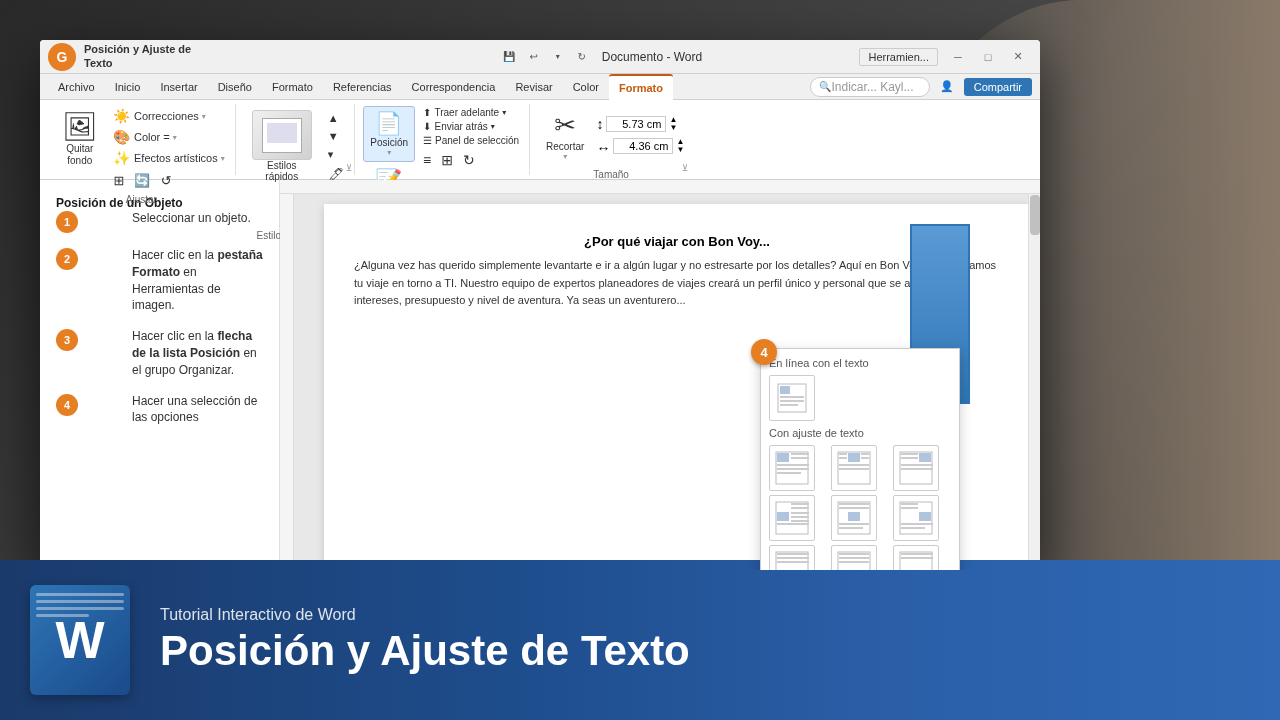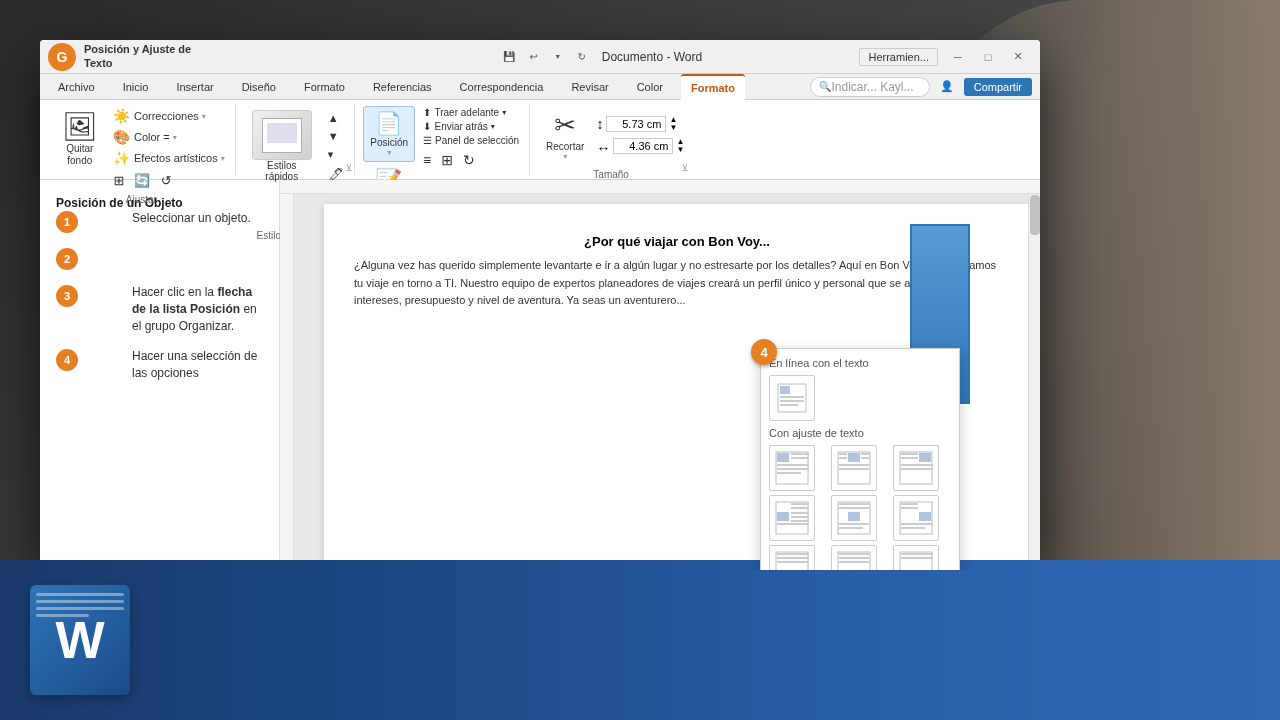--- a/index.html
+++ b/index.html
@@ -51,21 +51,21 @@
     .window-controls { display: flex; gap: 2px; margin-left: auto; }
     .win-btn { width: 28px; height: 22px; display: flex; align-items: center; justify-content: center; cursor: pointer; font-size: 11px; color: #666; border-radius: 2px; }
     .herramientas-btn {
       background: #f0f0f0; border: 1px solid #ccc; padding: 2px 8px; font-size: 11px;
       color: #333; cursor: pointer; border-radius: 2px; margin-right: 6px;
     }
 
     
     .ribbon-tabs {
       display: flex; align-items: center; background: #f0f0f0; border-bottom: 1px solid #d0d0d0;
-      height: 26px; padding: 0 8px; gap: 8px;
+      height: 26px; padding: 0 8px;
     }
     .ribbon-tab {
       padding: 4px 10px; font-size: 11px; color: #333; cursor: pointer; border-radius: 3px 3px 0 0;
       height: 26px; display: flex; align-items: center;
     }
     .ribbon-tab.active { background: white; color: #c55a11; font-weight: 600; border-top: 2px solid #c55a11; }
     .ribbon-tab-right { margin-left: auto; display: flex; gap: 4px; align-items: center; }
     .search-box { display: flex; align-items: center; background: white; border: 1px solid #ccc; border-radius: 12px; padding: 2px 8px; font-size: 11px; color: #999; width: 120px; }
     .user-btn { font-size: 11px; color: #333; cursor: pointer; padding: 2px 6px; }
     .share-btn { background: #2e75b6; color: white; border: none; padding: 3px 10px; border-radius: 3px; font-size: 11px; cursor: pointer; }
@@ -369,20 +369,21 @@
 
     <div class="left-panel">
       <div class="left-panel-title">Posición de un Objeto</div>
 
       <div class="step-item">
         <div class="step-num">1</div>
         <div class="step-text">Seleccionar un objeto.</div>
       </div>
       <div class="step-item">
         <div class="step-num">2</div>
+        <div class="step-text">Hacer clic en la <strong>pestaña Formato</strong> en Herramientas de imagen.</div>
       </div>
       <div class="step-item">
         <div class="step-num">3</div>
         <div class="step-text">Hacer clic en la <strong>flecha de la lista Posición</strong> en el grupo Organizar.</div>
       </div>
       <div class="step-item">
         <div class="step-num">4</div>
         <div class="step-text">Hacer una selección de las opciones</div>
       </div>
     </div>
@@ -534,13 +535,17 @@
     <div class="word-logo-bg">
       <div class="word-logo-lines">
         <div class="word-logo-line"></div>
         <div class="word-logo-line"></div>
         <div class="word-logo-line"></div>
         <div class="word-logo-line" style="width:60%;"></div>
       </div>
       <span class="word-logo-w">W</span>
     </div>
   </div>
+  <div class="bottom-text">
+    <div class="bottom-subtitle">Tutorial Interactivo de Word</div>
+    <div class="bottom-title">Posición y Ajuste de Texto</div>
+  </div>
 </div>
 
 </body></html>

